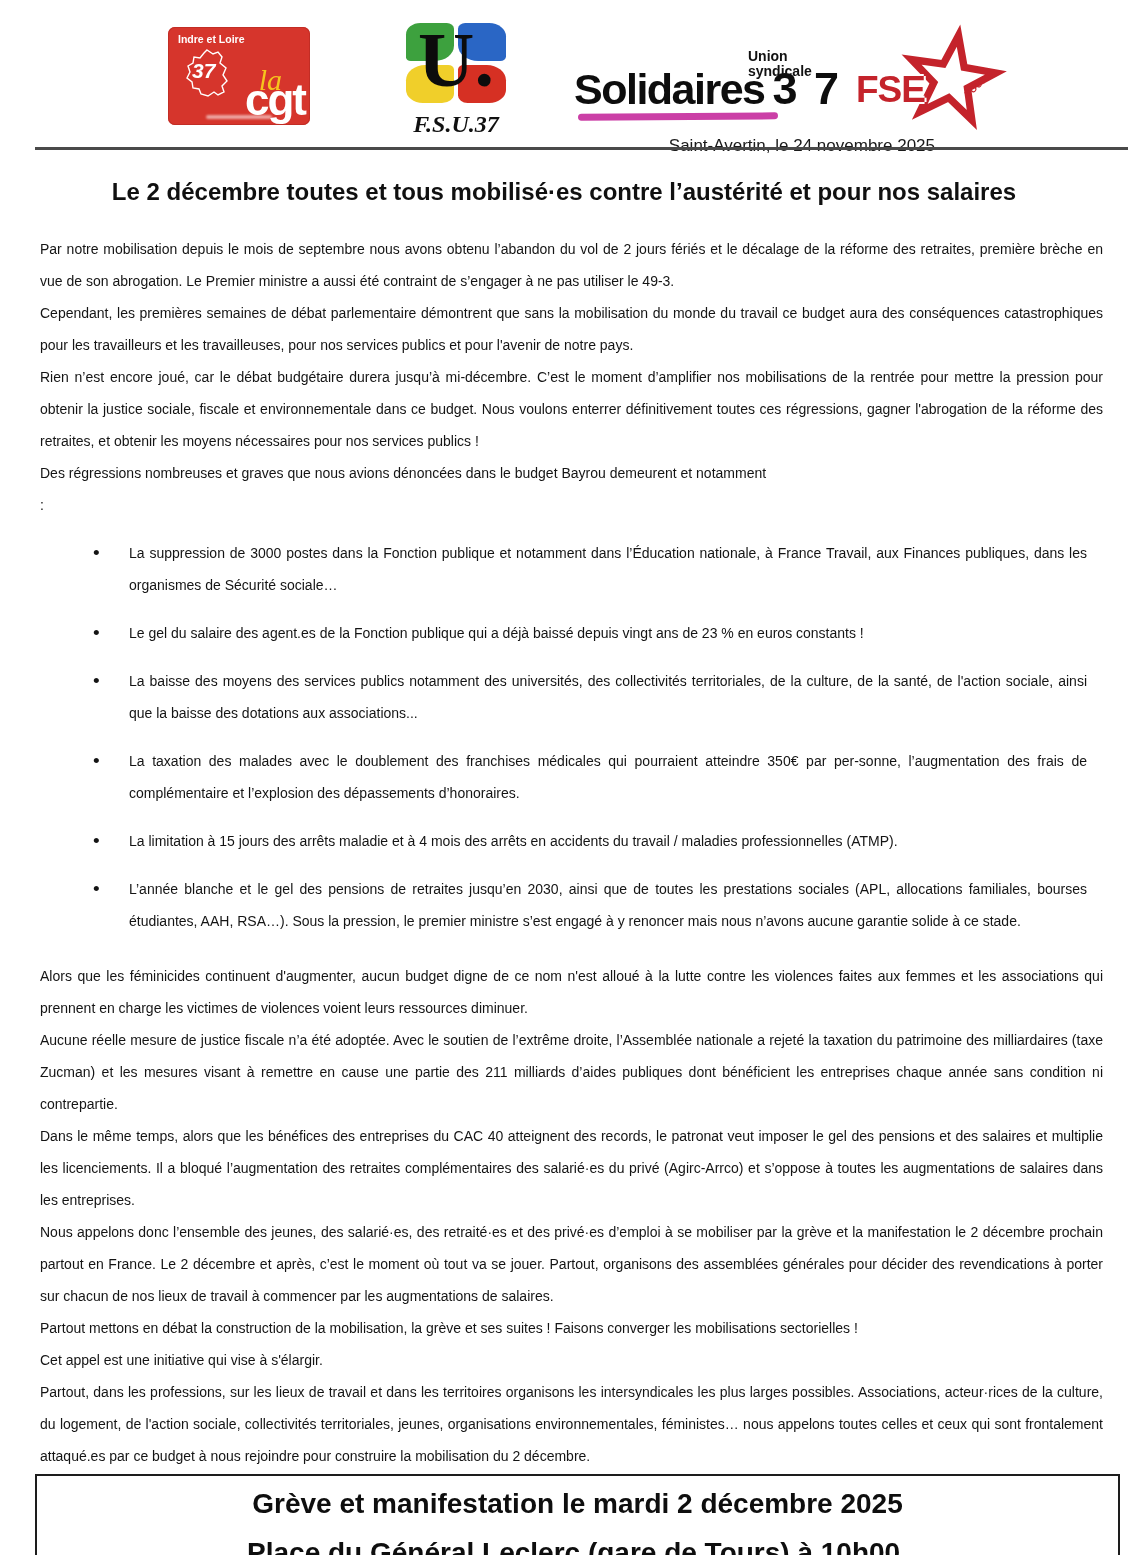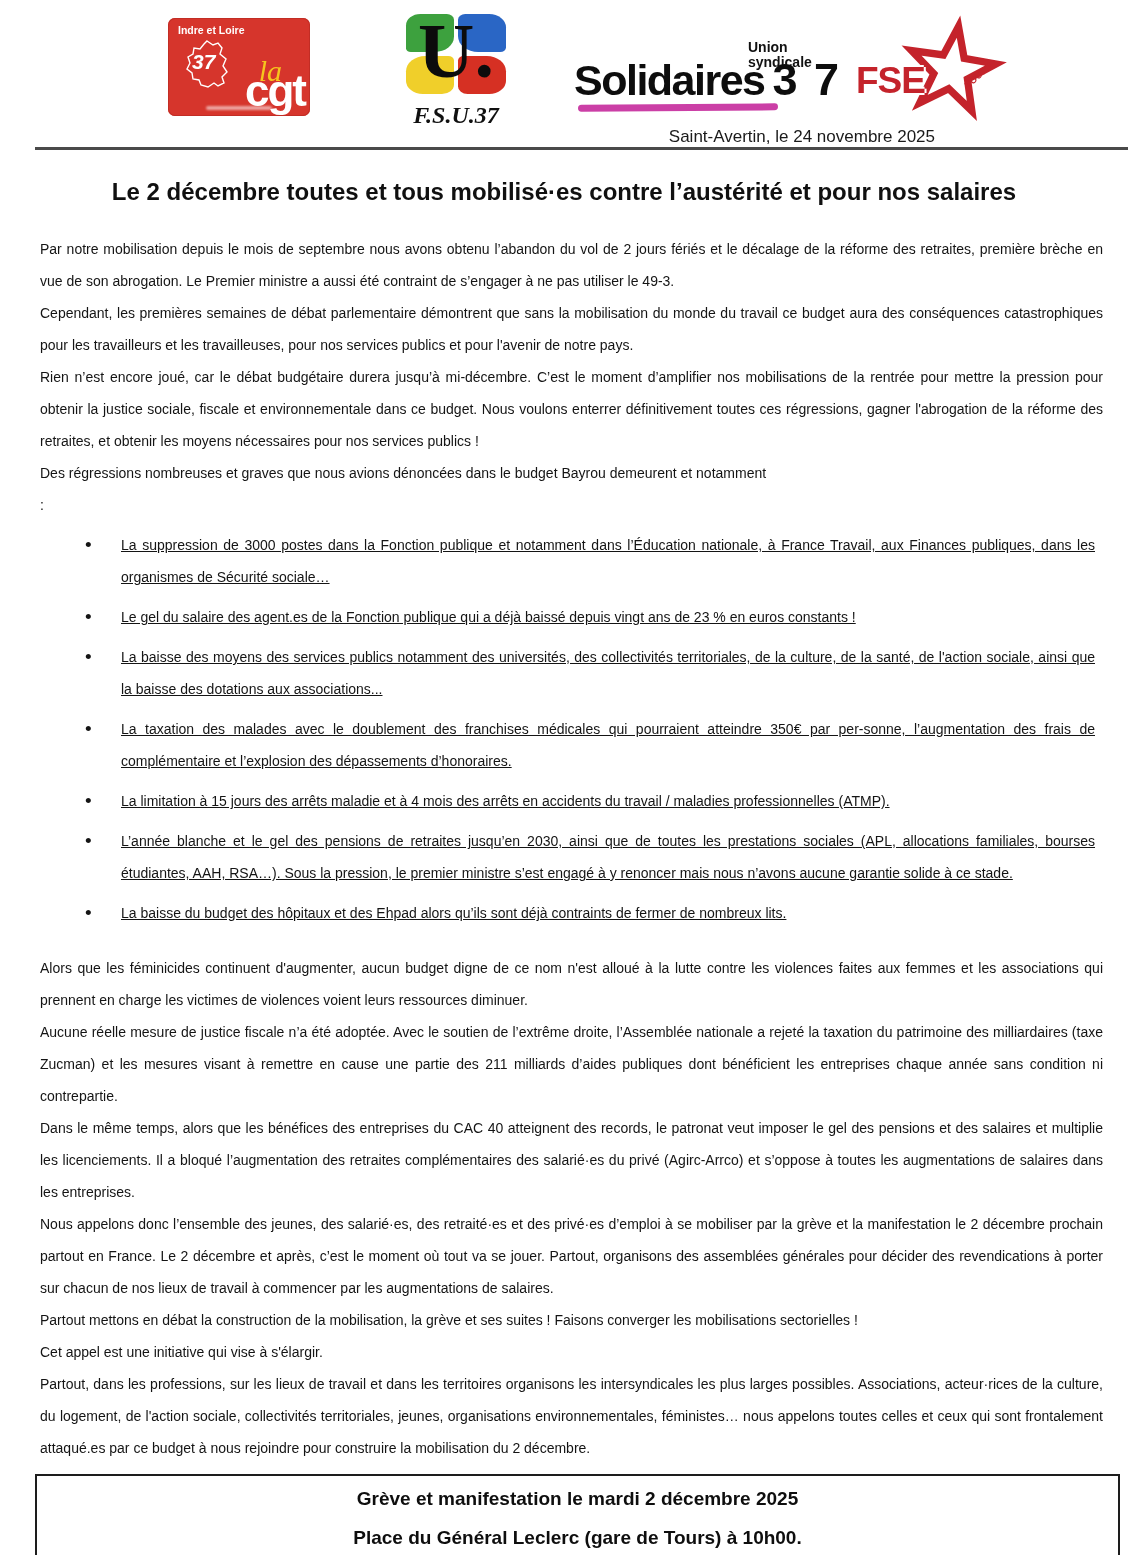--- a/index.html
+++ b/index.html
@@ -1,21 +1,21 @@
 <!DOCTYPE html>
 <html lang="fr"><head>
 <meta charset="utf-8">
 <title>Tract intersyndical</title>
 <style>
   html,body{margin:0;padding:0;background:#ffffff;}
   .page{position:relative;width:1128px;height:1555px;background:#fff;overflow:hidden;
         font-family:"Liberation Sans",sans-serif;color:#141414;}
 
   
-  .header{position:absolute;left:0;top:4px;width:960px;height:150px;}
+  .header{position:absolute;left:0;top:13px;width:960px;height:150px;}
 
   .logo-cgt{position:absolute;left:168px;top:14px;width:142px;height:98px;
             background:#d6352c;border-radius:7px;box-shadow:0 0 0 1px #c22d25 inset;}
   .cgt-region{position:absolute;left:10px;top:6px;color:#fff;font-size:10.5px;font-weight:700;}
   .cgt-dept{position:absolute;left:8px;top:20px;width:62px;height:60px;}
   .cgt-dept svg{position:absolute;left:0;top:0;}
   .cgt-dept-num{position:absolute;left:16px;top:12px;color:#fff;font-size:21px;
                 font-weight:700;font-style:italic;}
   .cgt-la{position:absolute;right:28px;top:38px;color:#f6c51d;font-size:30px;
           font-style:italic;font-family:"Liberation Serif",serif;line-height:1;}
@@ -61,30 +61,30 @@
   .rule{position:absolute;left:35px;right:0;top:147px;height:3px;background:#4a4a4a;}
 
   .title{position:absolute;left:0;right:0;top:170px;margin:8px;text-align:center;
          font-size:24px;font-weight:700;color:#101010;}
 
   
   .body-wrap{position:absolute;left:40px;top:233px;width:1063px;height:1240px;
              overflow:hidden;font-size:14px;line-height:32px;text-align:justify;}
   .body-wrap p{margin:0;}
   ul.demands{margin:0;padding:0;list-style:none;}
-  ul.demands li{position:relative;padding-left:73px;margin:8px;text-decoration:underline;}
+  ul.demands li{position:relative;padding-left:73px;margin:16px;}
   ul.demands li::before{content:"\2022";position:absolute;left:37px;top:0;
                         font-size:19px;color:#141414;}
   .bottom-block{margin-top:23px;}
 
   
   .footer-box{position:absolute;left:35px;top:1474px;width:1085px;height:140px;
               box-sizing:border-box;border:2px solid #1d1d1d;background:#fff;
               text-align:center;padding-top:12px;}
-  .footer-line{margin:0;font-size:19px;font-weight:700;color:#0e0e0e;}
+  .footer-line{margin:0;font-size:28px;font-weight:700;color:#0e0e0e;}
   .footer-line + .footer-line{margin-top:17px;}
 </style>
 </head>
 <body>
 
 <div class="page">
 
   <div class="header">
 
     <div class="logo-cgt">
@@ -142,21 +142,20 @@
     <p>Des régressions nombreuses et graves que nous avions dénoncées dans le budget Bayrou demeurent et notamment</p>
     <p>:</p>
 
     <ul class="demands">
       <li>La suppression de 3000 postes dans la Fonction publique et notamment dans l’Éducation nationale, à France Travail, aux Finances publiques, dans les organismes de Sécurité sociale…</li>
       <li>Le gel du salaire des agent.es de la Fonction publique qui a déjà baissé depuis vingt ans de 23 % en euros constants !</li>
       <li>La baisse des moyens des services publics notamment des universités, des collectivités territoriales, de la culture, de la santé, de l'action sociale, ainsi que la baisse des dotations aux associations...</li>
       <li>La taxation des malades avec le doublement des franchises médicales qui pourraient atteindre 350€ par per-sonne, l’augmentation des frais de complémentaire et l’explosion des dépassements d’honoraires.</li>
       <li>La limitation à 15 jours des arrêts maladie et à 4 mois des arrêts en accidents du travail / maladies professionnelles (ATMP).</li>
       <li>L’année blanche et le gel des pensions de retraites jusqu’en 2030, ainsi que de toutes les prestations sociales (APL, allocations familiales, bourses étudiantes, AAH, RSA…). Sous la pression, le premier ministre s’est engagé à y renoncer mais nous n’avons aucune garantie solide à ce stade.</li>
-      <li>La baisse du budget des hôpitaux et des Ehpad alors qu’ils sont déjà contraints de fermer de nombreux lits.</li>
     </ul>
 
     <div class="bottom-block">
       <p>Alors que les féminicides continuent d'augmenter, aucun budget digne de ce nom n'est alloué à la lutte contre les violences faites aux femmes et les associations qui prennent en charge les victimes de violences voient leurs ressources diminuer.</p>
       <p>Aucune réelle mesure de justice fiscale n’a été adoptée. Avec le soutien de l’extrême droite, l’Assemblée nationale a rejeté la taxation du patrimoine des milliardaires (taxe Zucman) et les mesures visant à remettre en cause une partie des 211 milliards d’aides publiques dont bénéficient les entreprises chaque année sans condition ni contrepartie.</p>
       <p>Dans le même temps, alors que les bénéfices des entreprises du CAC 40 atteignent des records, le patronat veut imposer le gel des pensions et des salaires et multiplie les licenciements. Il a bloqué l’augmentation des retraites complémentaires des salarié·es du privé (Agirc-Arrco) et s’oppose à toutes les augmentations de salaires dans les entreprises.</p>
       <p>Nous appelons donc l’ensemble des jeunes, des salarié·es, des retraité·es et des privé·es d’emploi à se mobiliser par la grève et la manifestation le 2 décembre prochain partout en France. Le 2 décembre et après, c’est le moment où tout va se jouer. Partout, organisons des assemblées générales pour décider des revendications à porter sur chacun de nos lieux de travail à commencer par les augmentations de salaires.</p>
       <p>Partout mettons en débat la construction de la mobilisation, la grève et ses suites ! Faisons converger les mobilisations sectorielles !</p>
       <p>Cet appel est une initiative qui vise à s'élargir.</p>
       <p>Partout, dans les professions, sur les lieux de travail et dans les territoires organisons les intersyndicales les plus larges possibles. Associations, acteur·rices de la culture, du logement, de l'action sociale, collectivités territoriales, jeunes, organisations environnementales, féministes… nous appelons toutes celles et ceux qui sont frontalement attaqué.es par ce budget à nous rejoindre pour construire la mobilisation du 2 décembre.</p>

